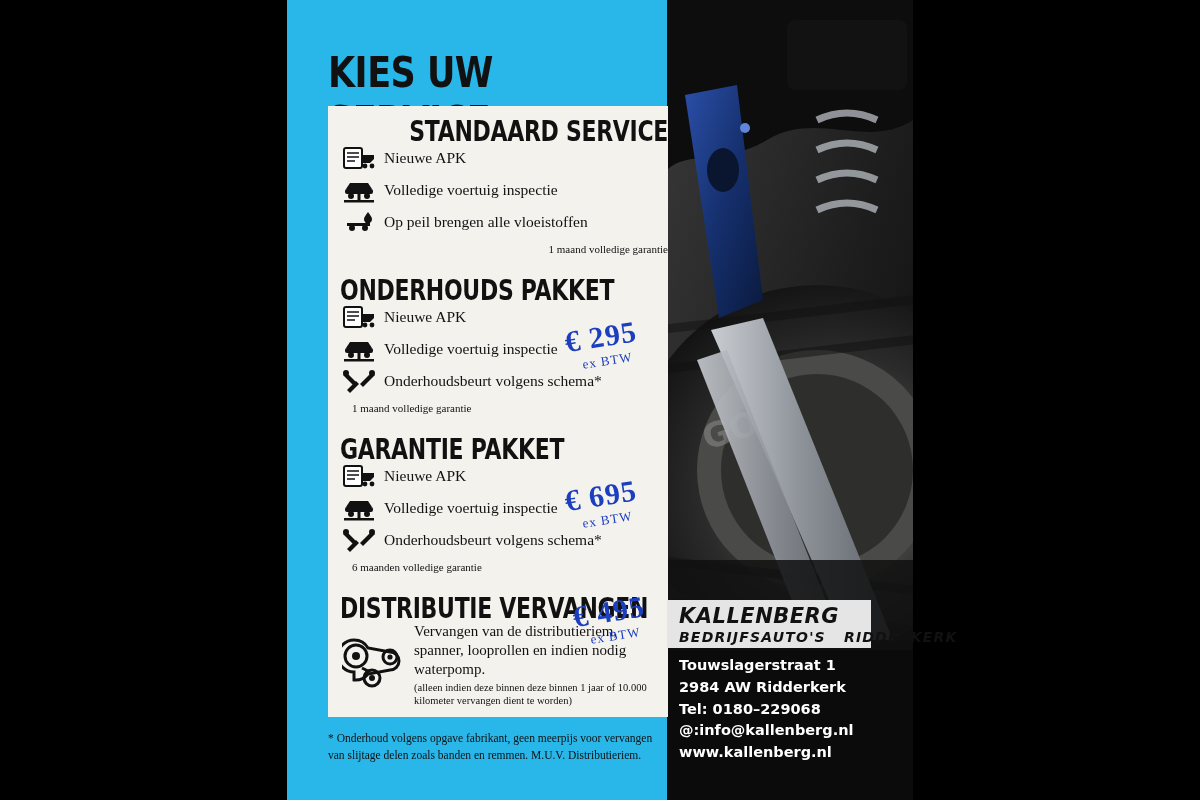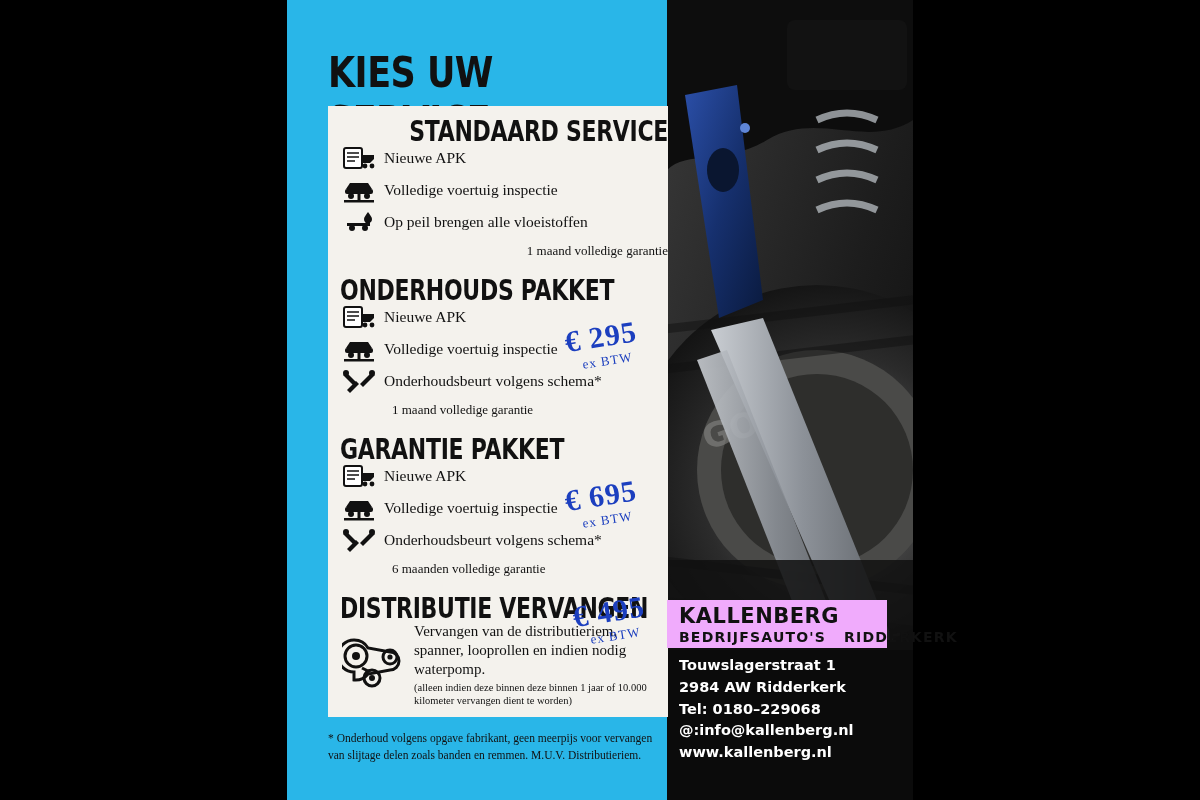--- a/index.html
+++ b/index.html
@@ -22,37 +22,37 @@
   .card{position:absolute;left:328px;width:340px;background:#f4f2ed;}
   .card-title{
     font-family:"DejaVu Sans",sans-serif;font-weight:bold;color:#111;
     font-size:22px;letter-spacing:-0.3px;text-transform:uppercase;
     transform:scaleY(1.25);transform-origin:left top;
     margin:10px 0 4px 12px;
   }
   .row{display:flex;align-items:center;margin:0 0 6px 14px;}
   .row .ic{width:34px;height:26px;flex:0 0 34px;margin-right:8px;}
   .row .txt{font-family:"Liberation Serif",serif;font-size:15.5px;color:#111;}
-  .warranty{font-family:"Liberation Serif",serif;font-size:13px;color:#111;margin:8px 0 10px 64px;}
+  .warranty{font-family:"Liberation Serif",serif;font-size:11px;color:#111;margin:8px 0 10px 24px;}
 
   .price{
     position:absolute;color:#1c3fbf;font-family:"Liberation Serif",serif;
     transform:rotate(-9deg);transform-origin:left bottom;
   }
   .price .amt{font-size:30px;font-weight:bold;letter-spacing:1px;}
   .price .btw{font-size:13px;display:block;margin-left:14px;letter-spacing:1px;}
 
   .distrib-body{font-family:Liberation Serif, serif;font-size:15px;color:#111;line-height:1.25;margin:0 12px 2px 86px;}
   .distrib-note{font-family:"Liberation Serif",serif;font-size:10.5px;color:#111;line-height:1.2;margin:4px 12px 10px 86px;}
 
   .footnote{position:absolute;left:328px;top:730px;width:330px;
     font-family:"Liberation Serif",serif;font-size:11.5px;color:#111;line-height:1.45;}
 
   
-  .logo-block{position:absolute;left:667px;top:600px;width:220px;height:48px;background:#f0abfc;}
+  .logo-block{position:absolute;left:667px;top:600px;width:204px;height:48px;background:#e5e5e5;font-style:italic;}
   .logo-name{font-family:"DejaVu Sans",sans-serif;font-weight:bold;font-size:21px;color:#111;
     letter-spacing:0.5px;margin:4px 0 0 12px;}
   .logo-sub{display:flex;align-items:center;margin-left:12px;margin-top:1px;}
   .logo-sub span{font-family:"DejaVu Sans",sans-serif;font-size:14px;font-weight:bold;color:#111;letter-spacing:1.2px;}
   .logo-bar{flex:1;height:7px;background:#111;margin-left:6px;margin-right:12px;}
 
   .address{position:absolute;left:679px;top:655px;width:230px;color:#fff;
     font-family:"DejaVu Sans",sans-serif;font-weight:bold;font-size:14.5px;line-height:1.5;}
 
   svg{display:block;}

